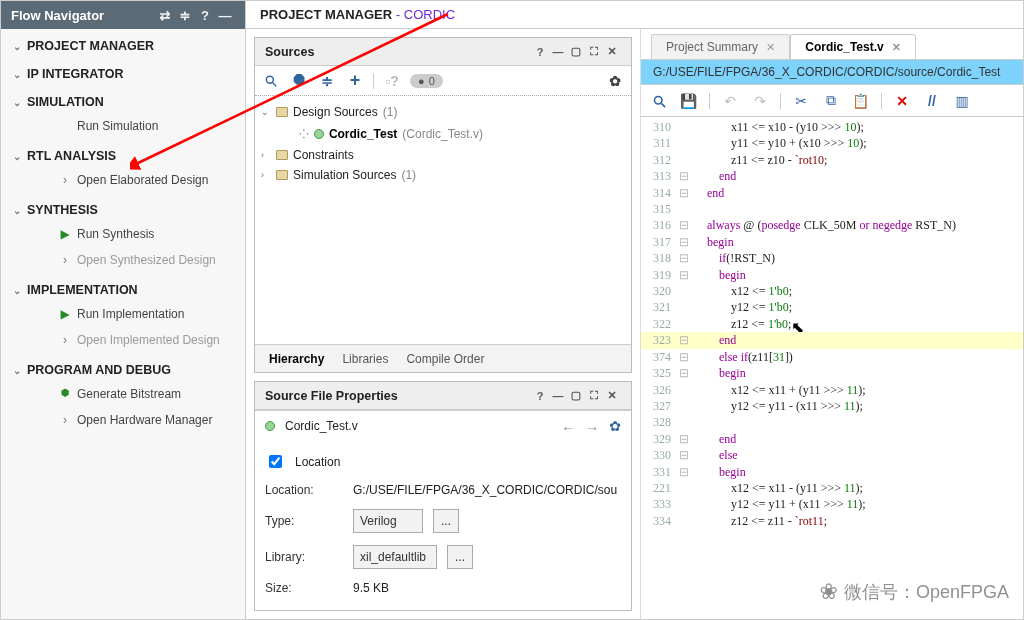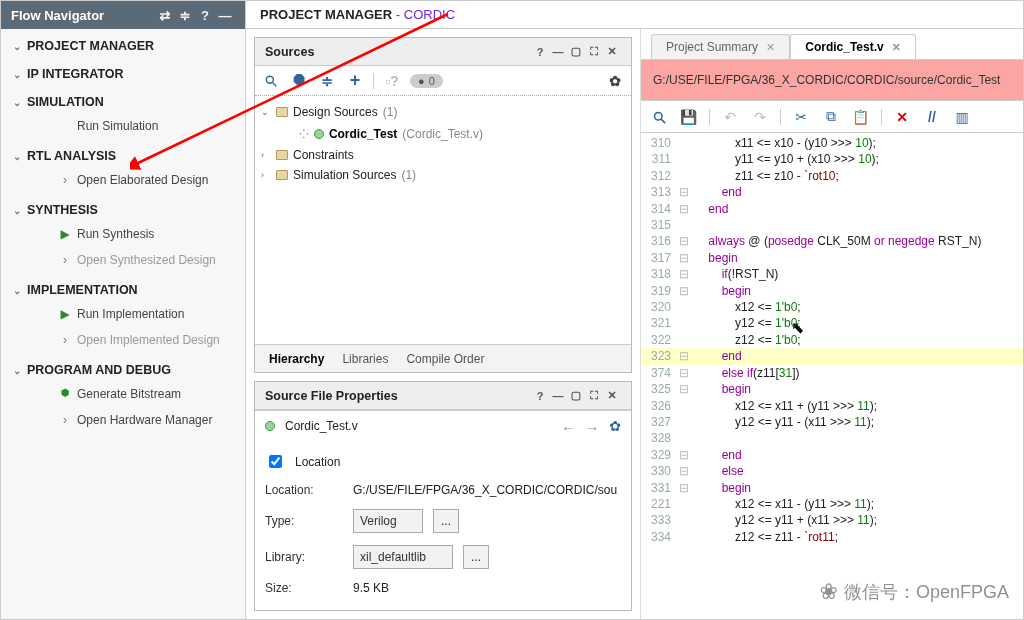--- a/index.html
+++ b/index.html
@@ -45,25 +45,25 @@
 .tabsrc .tab.act{font-weight:700;color:#000}
 .props{flex:1;overflow:auto;padding:6px 10px}
 .prow{display:flex;align-items:center;padding:6px 0;gap:10px}
 .plab{width:78px;color:#333}
 .pinput{height:24px;border:1px solid #aaa;background:#f2f2f2;padding:0 6px;font-size:12px;color:#333;display:inline-flex;align-items:center}
 .dots{width:26px;justify-content:center}
 .etabs{height:28px;display:flex;align-items:flex-end;padding:0 10px;}
 .etab{padding:5px 14px;border:1px solid #ccc;border-bottom:none;background:#f2f2f2;color:#666;cursor:pointer;border-radius:3px 3px 0 0;display:flex;align-items:center;gap:8px}
 .etab.act{background:#fff;color:#000;font-weight:700}
 .etab .x{color:#999;font-size:11px}
-.epath{height:42px;border-top:1px solid #ccc;border-bottom:1px solid #ccc;display:flex;align-items:center;padding:0 12px;color:#333;font-size:12px;background:#fca5a5}
+.epath{height:26px;border-top:1px solid #ccc;border-bottom:1px solid #ccc;display:flex;align-items:center;padding:0 12px;color:#333;font-size:12px;background:#7dd3fc}
 .etool{height:32px;border-bottom:1px solid #ccc;display:flex;align-items:center;padding:0 8px;gap:10px}
 .ei{width:20px;text-align:center;cursor:pointer;font-size:14px}
 .ei svg{width:15px;height:15px;vertical-align:middle}
-.code{flex:1;overflow:auto;font-family:Liberation Sans, sans-serif;font-size:12px;line-height:16.4px;padding:2px 0}
+.code{flex:1;overflow:auto;font-family:Liberation Serif, serif;font-size:12px;line-height:16.4px;padding:2px 0}
 .cl{display:flex;white-space:pre}
 .ln{width:34px;text-align:right;color:#9aa;padding-right:4px;user-select:none}
 .gut{width:18px;text-align:center;color:#bbb;user-select:none;position:relative}
 .ct{flex:1;padding-left:2px}
 .kw{color:#960096}
 .num{color:#0a7a0a}
 .rot{color:#800}
 .hl{background:#ffffc8}
 .arrow{position:absolute;pointer-events:none}
 .wm{position:absolute;right:14px;bottom:14px;color:#555;font-size:18px;font-family:"Microsoft YaHei",sans-serif;opacity:.65;display:flex;align-items:center;gap:6px;pointer-events:none}
@@ -227,21 +227,21 @@
                 <span class="plab">Location:</span>
               <span>G:/USE/FILE/FPGA/36_X_CORDIC/CORDIC/sou</span>
               </div>
             <div class="prow">
                 <span class="plab">Type:</span>
               <span class="pinput" style="width:70px">Verilog</span>
               <span class="pinput dots">...</span>
               </div>
             <div class="prow">
                 <span class="plab">Library:</span>
-              <span class="pinput" style="width:100px">xil_defaultlib</span>
+              <span class="pinput" style="width:84px">xil_defaultlib</span>
               <span class="pinput dots">...</span>
               </div>
             <div class="prow">
                 <span class="plab">Size:</span>
               <span>9.5 KB</span>
               </div>
           </div>
         </div>
         <span class="cursor-icon">⬉</span>
       </div>

